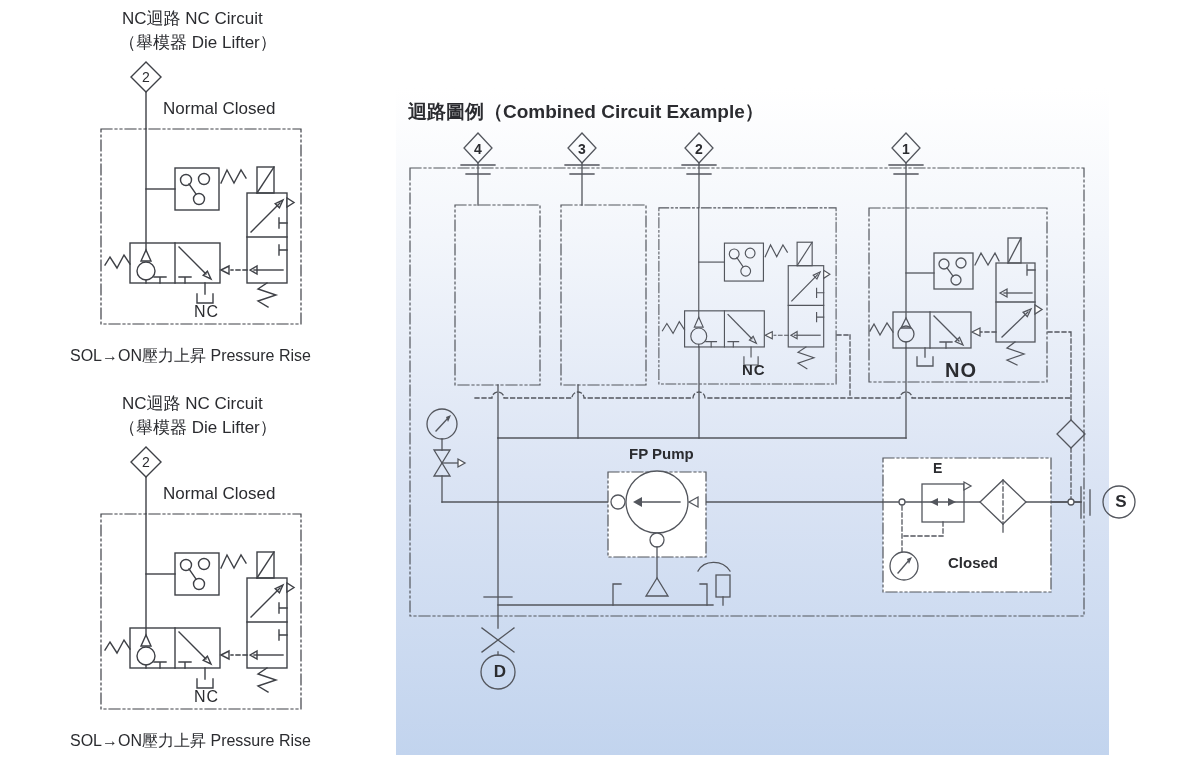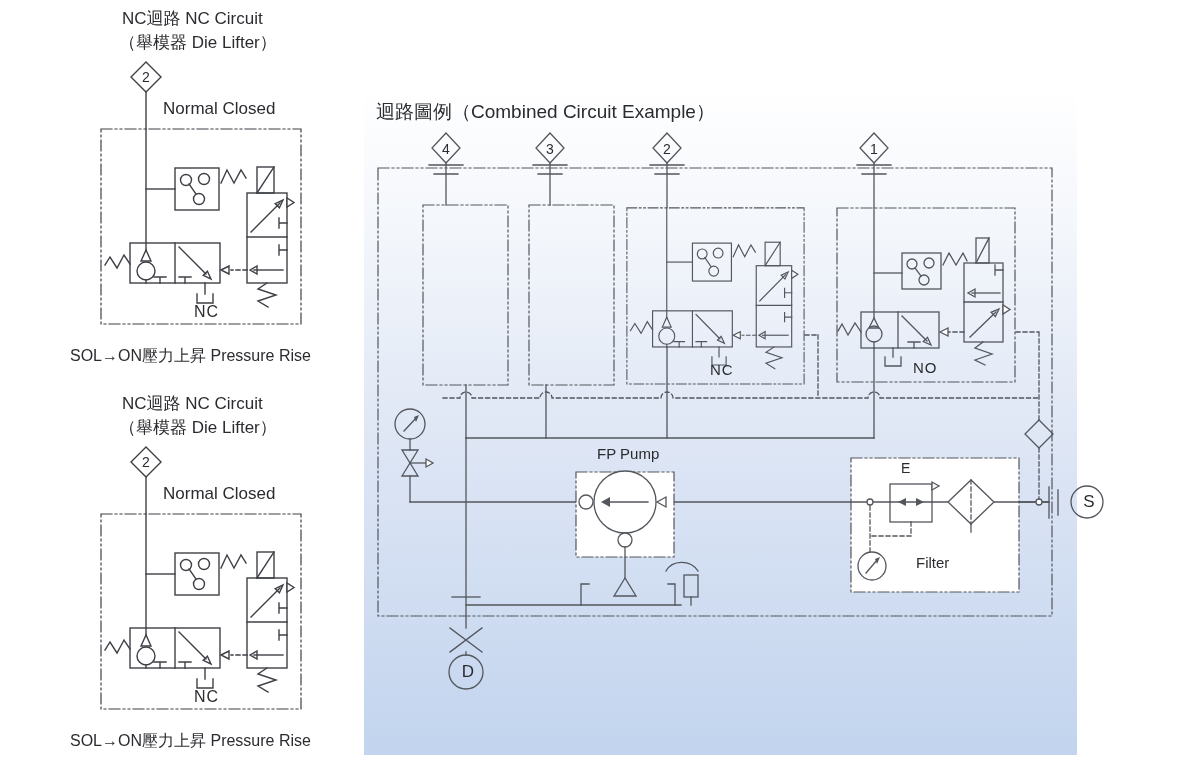--- a/index.html
+++ b/index.html
@@ -6,22 +6,22 @@
   .canvas{position:relative;width:1183px;height:764px;background:#ffffff;overflow:hidden;
           font-family:"Liberation Sans","DejaVu Sans",sans-serif;color:#28292d;}
   .abs{position:absolute;white-space:nowrap;}
   .txt{color:#2b2c30;}
   svg{position:absolute;left:0;top:0;}
   .stroke{stroke:#3e4046;fill:none;stroke-width:1.4;stroke-linecap:square;}
   .cstroke{stroke:#53565d;fill:none;stroke-width:1.3;stroke-linecap:square;}
   .dashdot{stroke-dasharray:11 3 2 3 2 3;stroke-width:1.2;}
   .dash3{stroke-dasharray:4 3;}
   .fillw{fill:#ffffff;}
-  .panel{position:absolute;left:364px;top:88px;width:713px;height:667px;
-         background:linear-gradient(180deg,#ffffff 0%,#f3f6fb 22%,#dbe4f4 58%,#c2d4ee 100%);}
+  .panel{position:absolute;left:396px;top:88px;width:713px;height:667px;
+         background:linear-gradient(180deg,#ffffff 0%,#f3f6fb 22%,#dbe4f4 58%,#c2d4ee 100%);font-weight:bold;}
   .num{display:flex;align-items:center;justify-content:center;width:24px;height:20px;
        font-size:14px;color:#2b2c30;}
 </style>
 </head>
 <body>
 
 <div class="canvas">
 
   <svg width="0" height="0">
     <defs>
@@ -253,24 +253,24 @@
         </g>
       </g>
     </svg>
 
     <div class="abs txt" style="left:12px;top:11px;font-size:19px">迴路圖例（Combined Circuit Example）</div>
     <div class="abs num" style="left:70px;top:51px">4</div>
     <div class="abs num" style="left:174px;top:51px">3</div>
     <div class="abs num" style="left:291px;top:51px">2</div>
     <div class="abs num" style="left:498px;top:51px">1</div>
     <div class="abs txt" style="left:346px;top:273px;font-size:15px;letter-spacing:1px">NC</div>
-    <div class="abs txt" style="left:549px;top:271px;font-size:15px;letter-spacing:1px">NO</div>
+    <div class="abs txt" style="left:549px;top:271px;font-size:20px;letter-spacing:1px">NO</div>
     <div class="abs txt" style="left:233px;top:357px;font-size:15px">FP Pump</div>
     <div class="abs txt" style="left:537px;top:372px;font-size:14px">E</div>
-    <div class="abs txt" style="left:552px;top:466px;font-size:15px">Filter</div>
+    <div class="abs txt" style="left:552px;top:466px;font-size:15px">Closed</div>
     <div class="abs num" style="left:713px;top:404px;font-size:17px">S</div>
     <div class="abs num" style="left:92px;top:574px;font-size:17px">D</div>
   </div>
 
 </div>
 
 <style>
   .cstroke .arrfill{fill:#53565d;stroke:none;}
   .stroke .fillw,.cstroke .fillw{fill:#ffffff;}
 </style>

